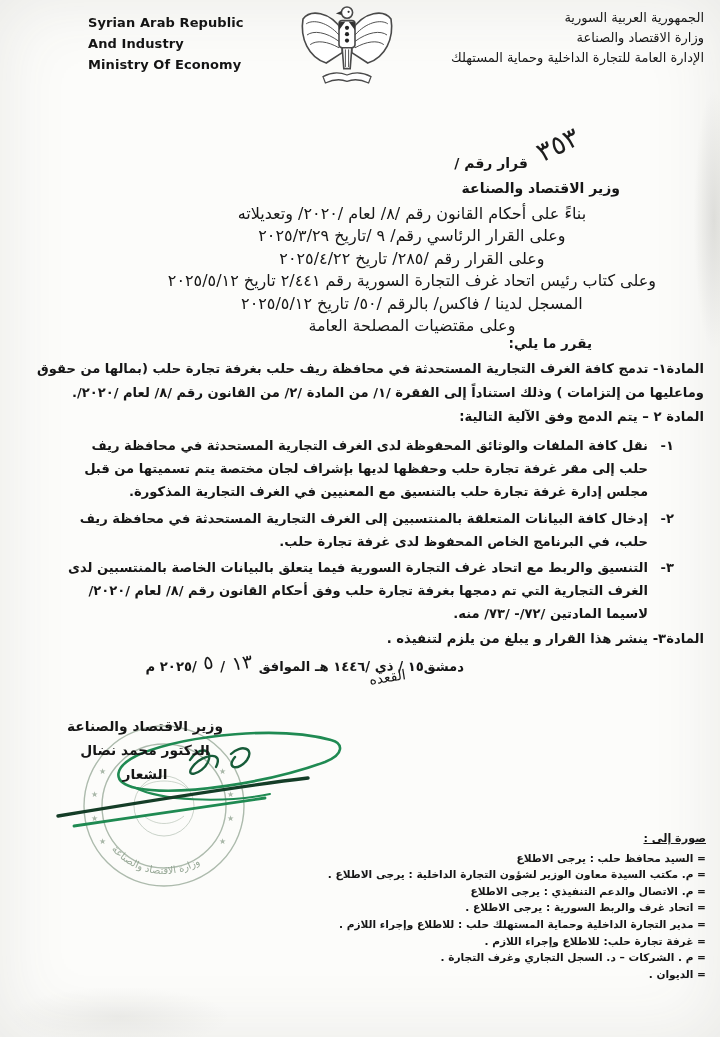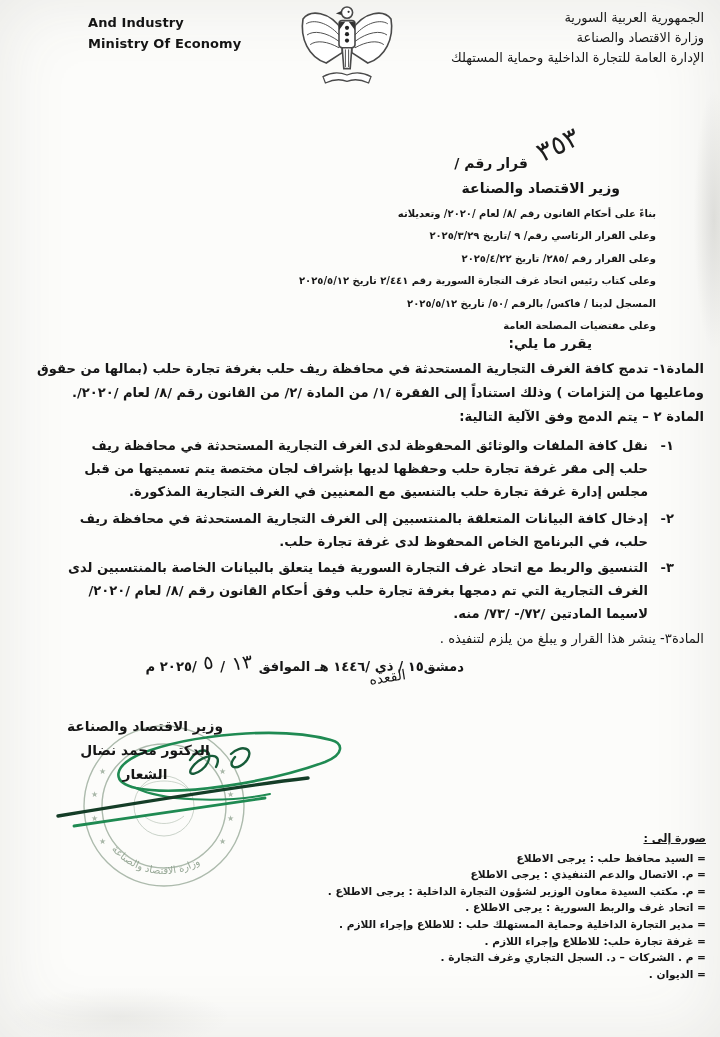--- a/index.html
+++ b/index.html
@@ -22,35 +22,35 @@
     font-size:13px;font-weight:400;line-height:20px;}
   .emblem{position:absolute;left:299px;top:2px;}
 
   .decree-no{position:absolute;right:192px;top:155px;direction:rtl;
     font-size:14px;font-weight:700;}
   .hand-no{position:absolute;right:-52px;top:-26px;font-size:27px;font-weight:400;
     transform:rotate(-26deg);letter-spacing:3px;color:#1d1d1d;}
 
   .minister-line{position:absolute;right:100px;top:180px;direction:rtl;
     font-size:14px;font-weight:700;}
-  .preamble{position:absolute;right:64px;top:203px;direction:rtl;text-align:right;
-    font-size:10px;font-weight:700;line-height:22.4px;}
+  .preamble{position:absolute;right:64px;top:203px;direction:rtl;text-align:center;
+    font-size:16px;font-weight:400;line-height:22.4px;}
   .decides{position:absolute;right:128px;top:335px;direction:rtl;
     font-size:13.5px;font-weight:700;}
   .article1{position:absolute;right:16px;left:34px;top:357px;direction:rtl;
     text-align:right;font-size:13.1px;font-weight:700;line-height:23.5px;}
   .article2-intro{position:absolute;right:16px;top:409px;direction:rtl;
     font-size:13.2px;font-weight:700;}
   .article2-items{position:absolute;right:46px;left:64px;top:434px;direction:rtl;
     font-size:13.1px;font-weight:700;line-height:23.2px;}
   .item{display:flex;margin-bottom:3px;text-align:right;}
   .item-num{width:26px;flex:none;}
   .item-text{flex:1;}
   .article3{position:absolute;right:16px;top:631px;direction:rtl;
-    font-size:13.2px;font-weight:400;}
+    font-size:13.2px;font-weight:700;}
   .date-line{position:absolute;right:256px;top:653px;direction:rtl;
     font-size:13.2px;font-weight:700;white-space:nowrap;}
   .hand{display:inline-block;font-weight:400;font-size:19px;
     transform:rotate(-10deg);position:relative;top:-2px;padding:0 2px;}
   .hand-month{position:absolute;right:58px;top:16px;font-size:14px;font-weight:400;
     transform:rotate(-9deg);}
 
   .sig-block{position:absolute;left:60px;top:714px;width:170px;direction:rtl;
     text-align:center;font-size:13.8px;font-weight:700;line-height:24px;z-index:3;}
   .stamp{position:absolute;left:78px;top:720px;opacity:.78;z-index:1;}
@@ -62,20 +62,21 @@
 </style>
 </head>
 <body>
 
 <div class="page">
 
   <div class="scan-smudge smudge-right"></div>
   <div class="scan-smudge smudge-bottom"></div>
 
   <div class="en-header">
+    <div>Syrian Arab Republic</div>
     <div>And Industry</div>
     <div>Ministry Of Economy</div>
   </div>
 
   <svg class="emblem" width="96" height="102" viewBox="0 0 120 125">
     <g fill="none" stroke="#4a4a4a" stroke-width="2">
       <path d="M54 34 C38 10 14 8 5 20 C1 44 12 68 34 75 L54 62 Z" fill="#ffffff"></path>
       <path d="M50 40 C36 24 18 20 9 26" stroke-width="1.2"></path>
       <path d="M50 48 C34 36 18 34 10 40" stroke-width="1.2"></path>
       <path d="M50 56 C36 48 22 46 14 52" stroke-width="1.2"></path>
@@ -186,22 +187,22 @@
   </svg>
 
   <div class="sig-block">
     <div>وزير الاقتصاد والصناعة</div>
     <div>الدكتور محمد نضال الشعار</div>
   </div>
 
   <div class="distribution">
     <div class="dist-heading">صورة إلى :</div>
     <div>= السيد محافظ حلب : يرجى الاطلاع</div>
+    <div>= م. مكتب السيدة معاون الوزير لشؤون التجارة الداخلية : يرجى الاطلاع .</div>
     <div>= م. الاتصال والدعم التنفيذي : يرجى الاطلاع</div>
-    <div>= م. مكتب السيدة معاون الوزير لشؤون التجارة الداخلية : يرجى الاطلاع .</div>
     <div>= اتحاد غرف والربط السورية : يرجى الاطلاع .</div>
     <div>= مدير التجارة الداخلية وحماية المستهلك حلب : للاطلاع وإجراء اللازم .</div>
     <div>= غرفة تجارة حلب: للاطلاع وإجراء اللازم .</div>
     <div>= م . الشركات – د. السجل التجاري وغرف التجارة .</div>
     <div>= الديوان .</div>
   </div>
 
 </div>
 
 </body></html>

